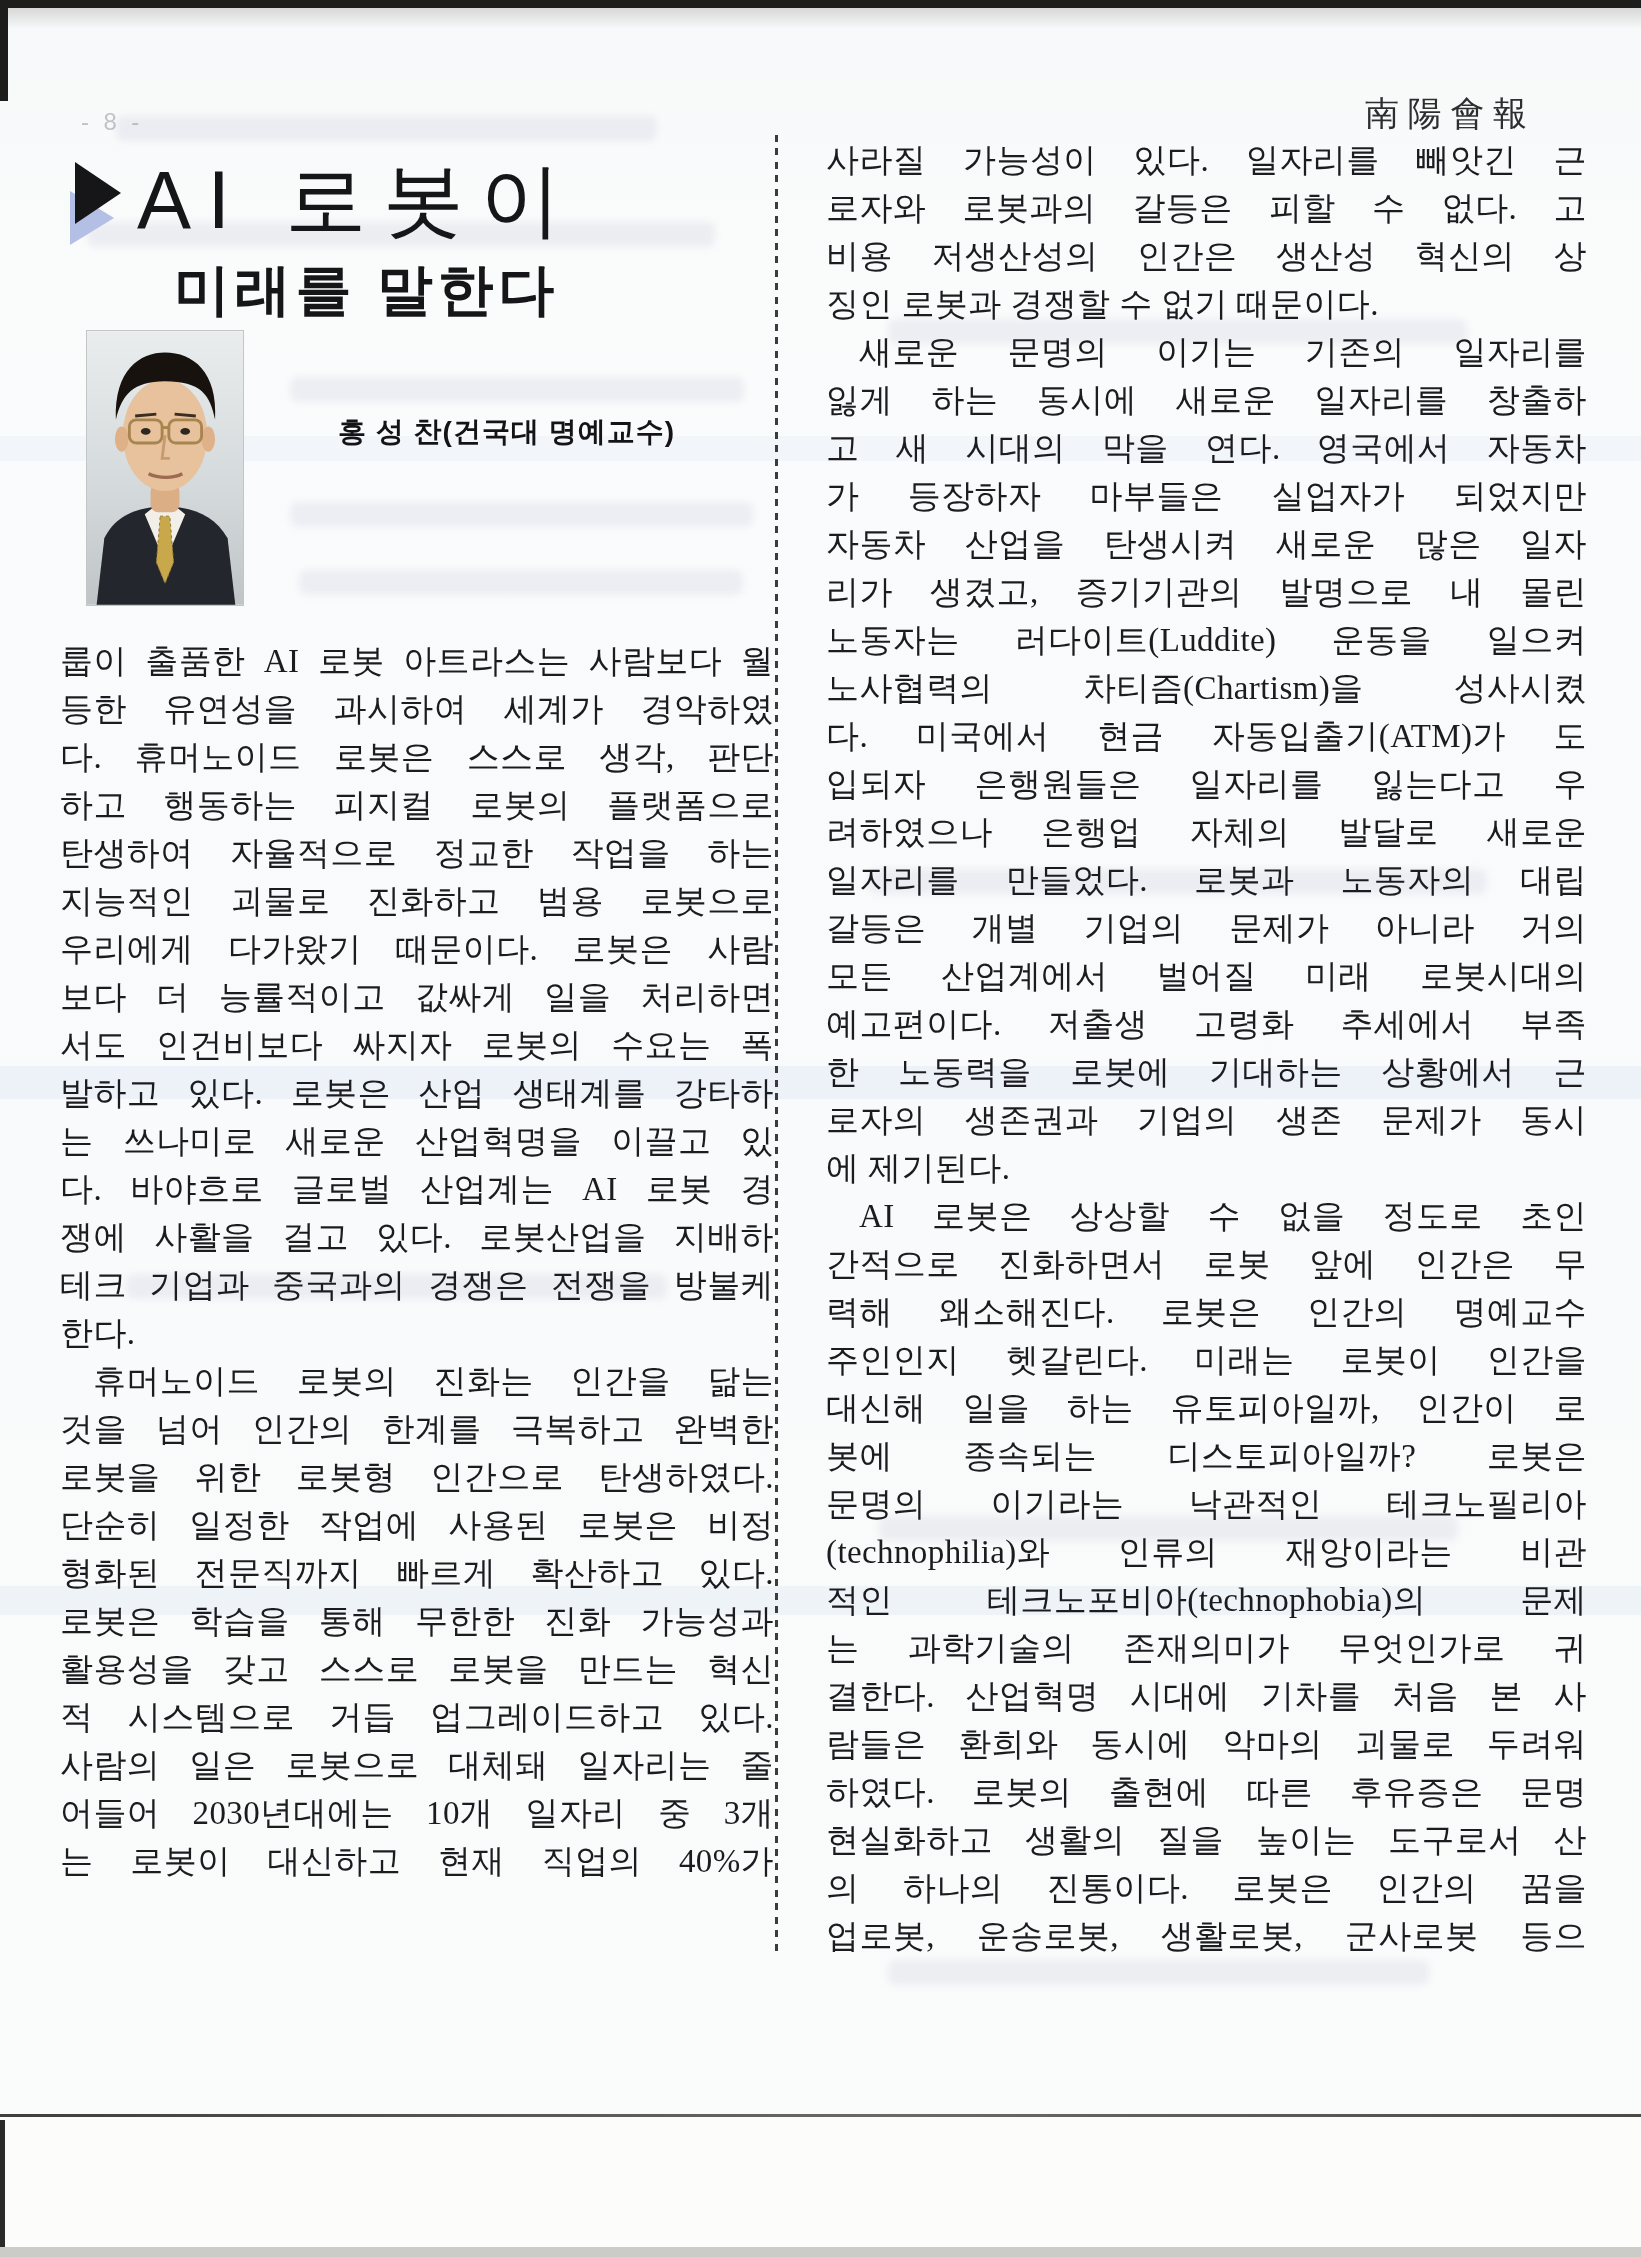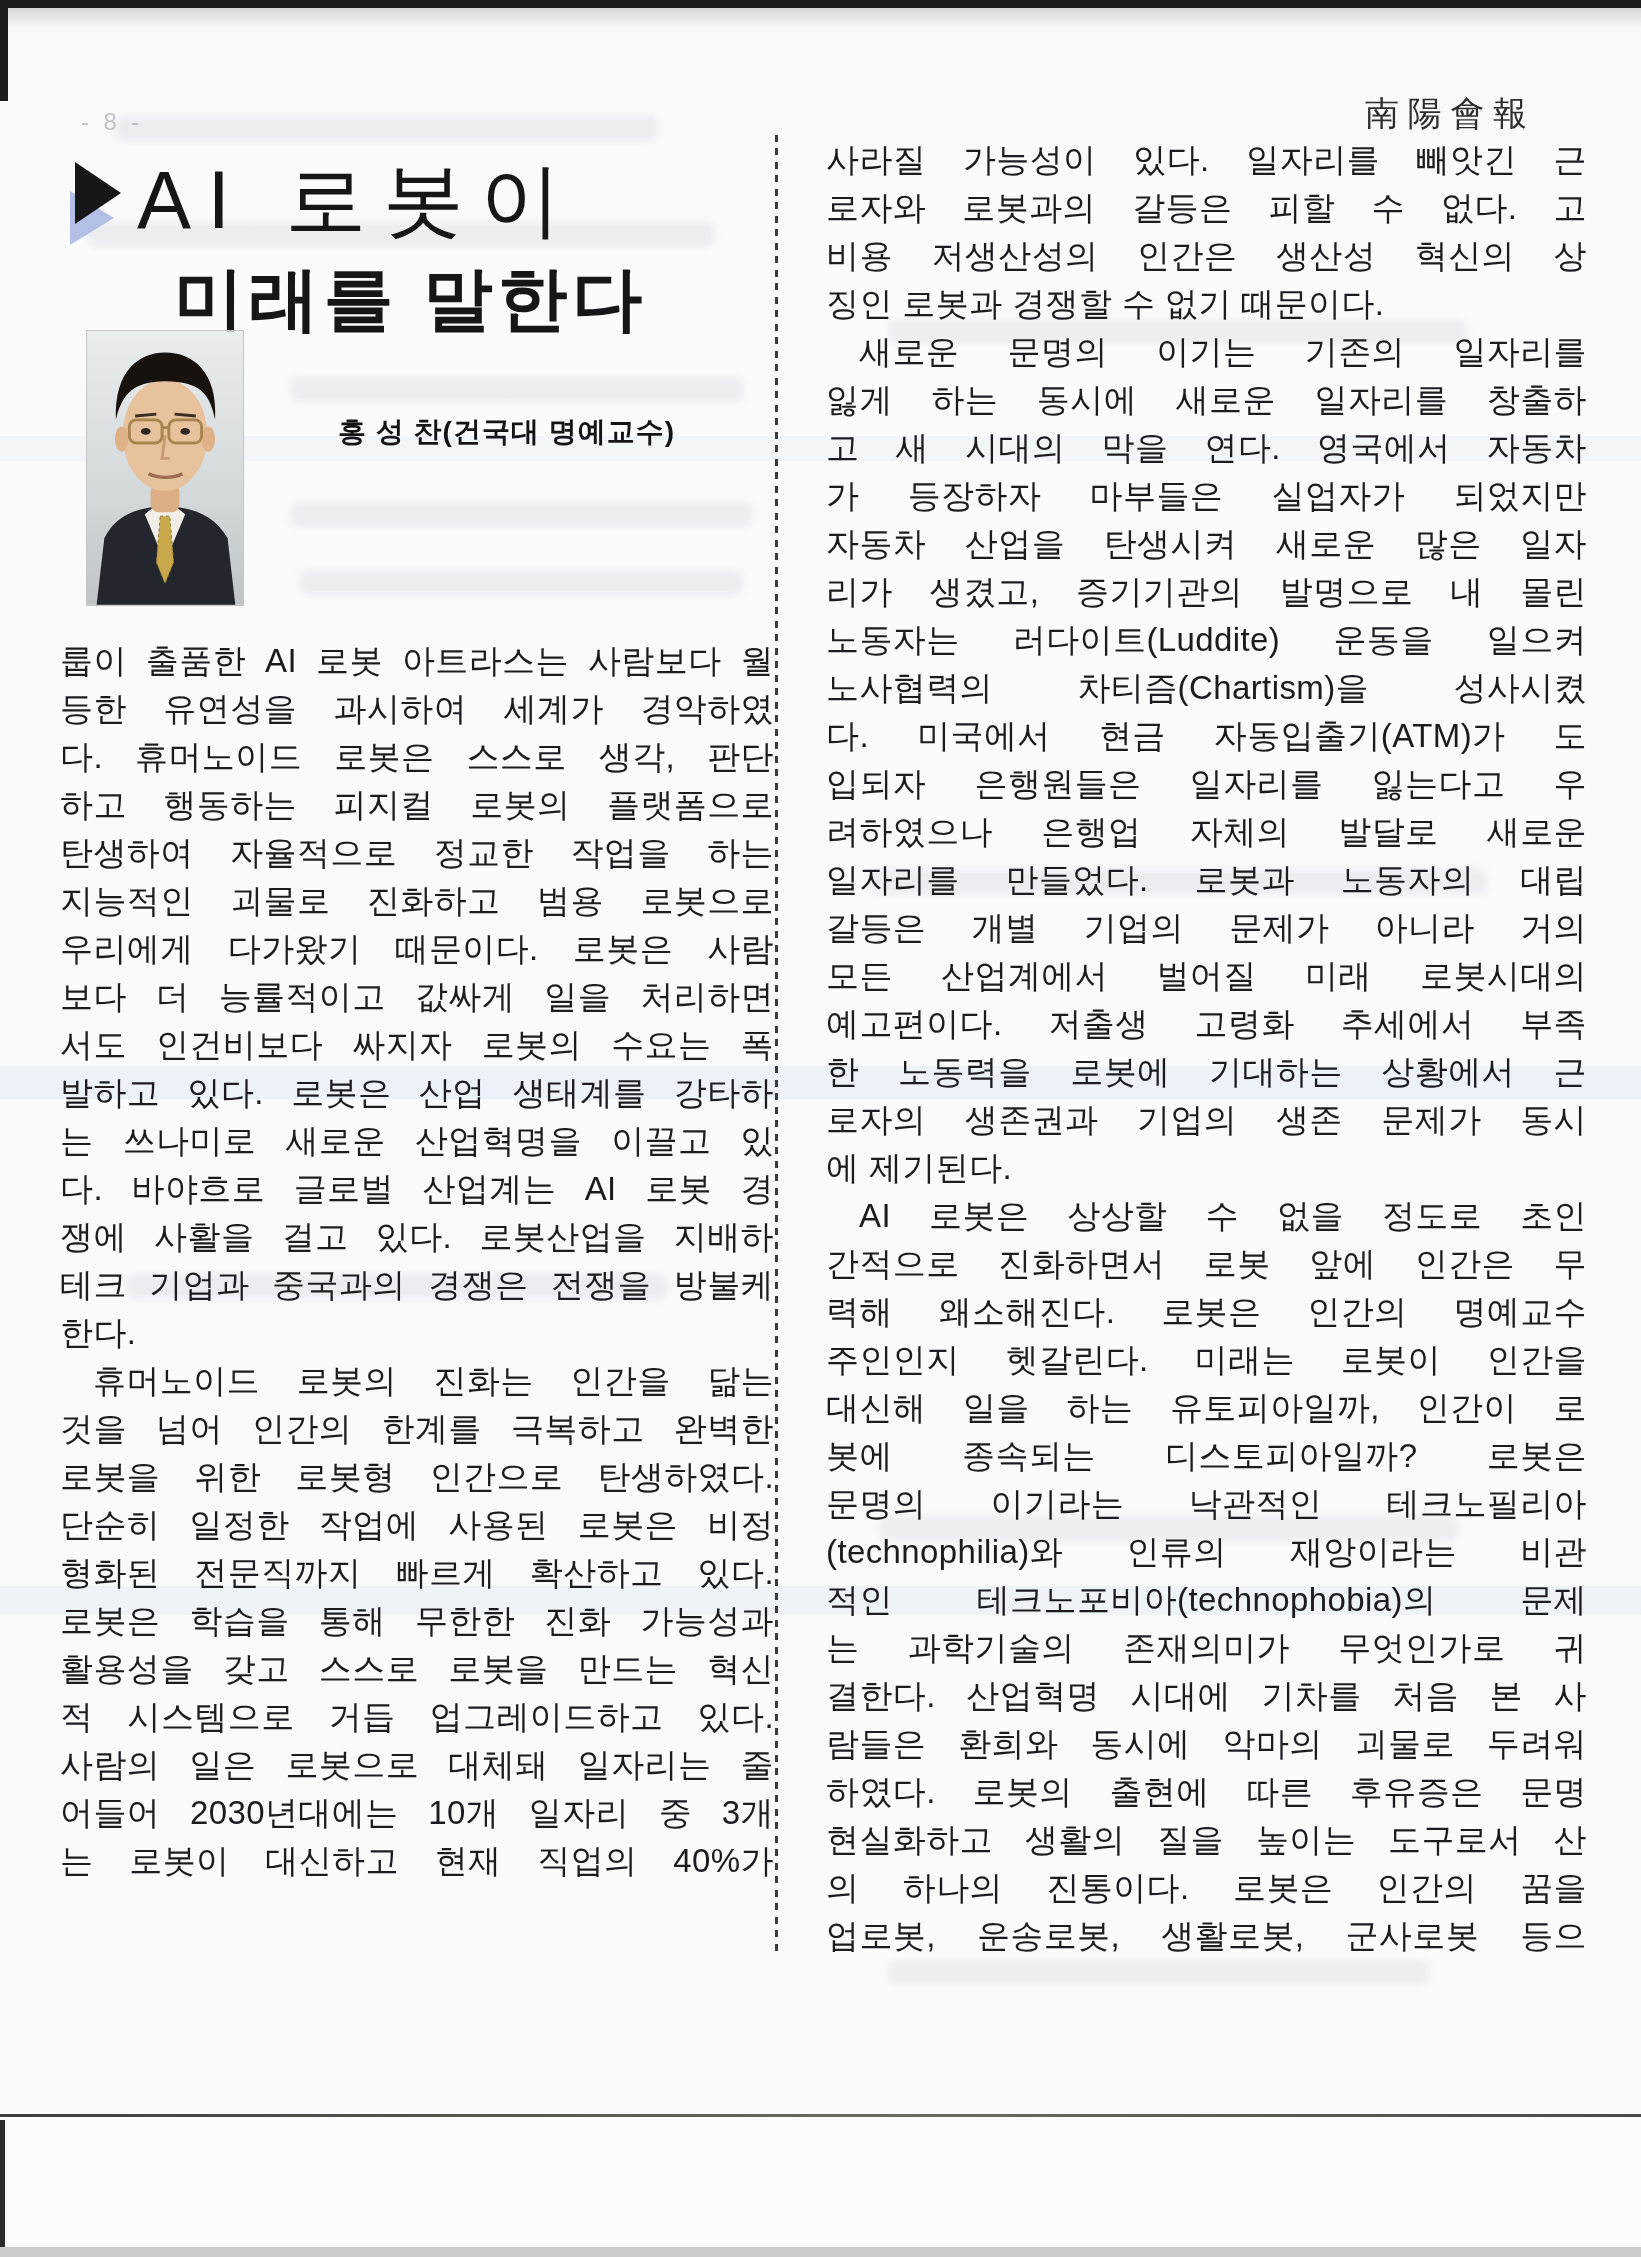--- a/index.html
+++ b/index.html
@@ -33,28 +33,28 @@
   .page-number{position:absolute;left:81px;top:108px;font-size:24px;color:rgba(110,112,122,.4);letter-spacing:3.9px;}
   .masthead{position:absolute;left:1365px;top:91px;font-size:34px;color:#2e2e31;
             font-family:"DejaVu Serif","Liberation Serif",serif;letter-spacing:8.7px;}
 
   
   .tri-black{position:absolute;left:75px;top:162px;width:0;height:0;
              border-top:31px solid transparent;border-bottom:31px solid transparent;border-left:46px solid #161618;}
   .tri-blue{position:absolute;left:70px;top:191px;width:0;height:0;
             border-top:27px solid transparent;border-bottom:27px solid transparent;border-left:44px solid #b4bfe6;z-index:0;}
   .title-l1{position:absolute;left:137px;top:147px;font-size:81px;font-weight:normal;color:#161619;letter-spacing:16.4px;white-space:nowrap;}
-  .title-l2{position:absolute;left:174px;top:253px;font-size:70px;font-weight:bold;color:#161619;letter-spacing:4.8px;white-space:nowrap;}
+  .title-l2{position:absolute;left:174px;top:253px;font-size:56px;font-weight:bold;color:#161619;letter-spacing:4.8px;white-space:nowrap;}
 
   
   .photo{position:absolute;left:86px;top:330px;width:158px;height:276px;border:1px solid #c4c6c6;box-sizing:border-box;}
   .caption{position:absolute;left:338px;top:413px;font-size:28px;font-weight:bold;color:#141418;letter-spacing:1px;white-space:nowrap;}
 
   
-  .col{position:absolute;color:#1b1b20;}
+  .col{position:absolute;color:#1b1b20;font-family:Liberation Serif, serif;}
   .col-left{left:60px;top:637px;width:714px;}
   .col-right{left:826px;top:136px;width:761px;}
   .text-line{height:48px;line-height:48px;font-size:33px;
              text-align:justify;text-align-last:justify;letter-spacing:0.4px;overflow:visible;}
   .text-line.indent{padding-left:33px;}
   .text-line.last{text-align-last:left;}
 
   .divider{position:absolute;left:775px;top:135px;width:2.9px;height:1817px;
            background:repeating-linear-gradient(180deg,#3c3c3e 0 6.8px,transparent 6.8px 13.5px);}
 </style>

